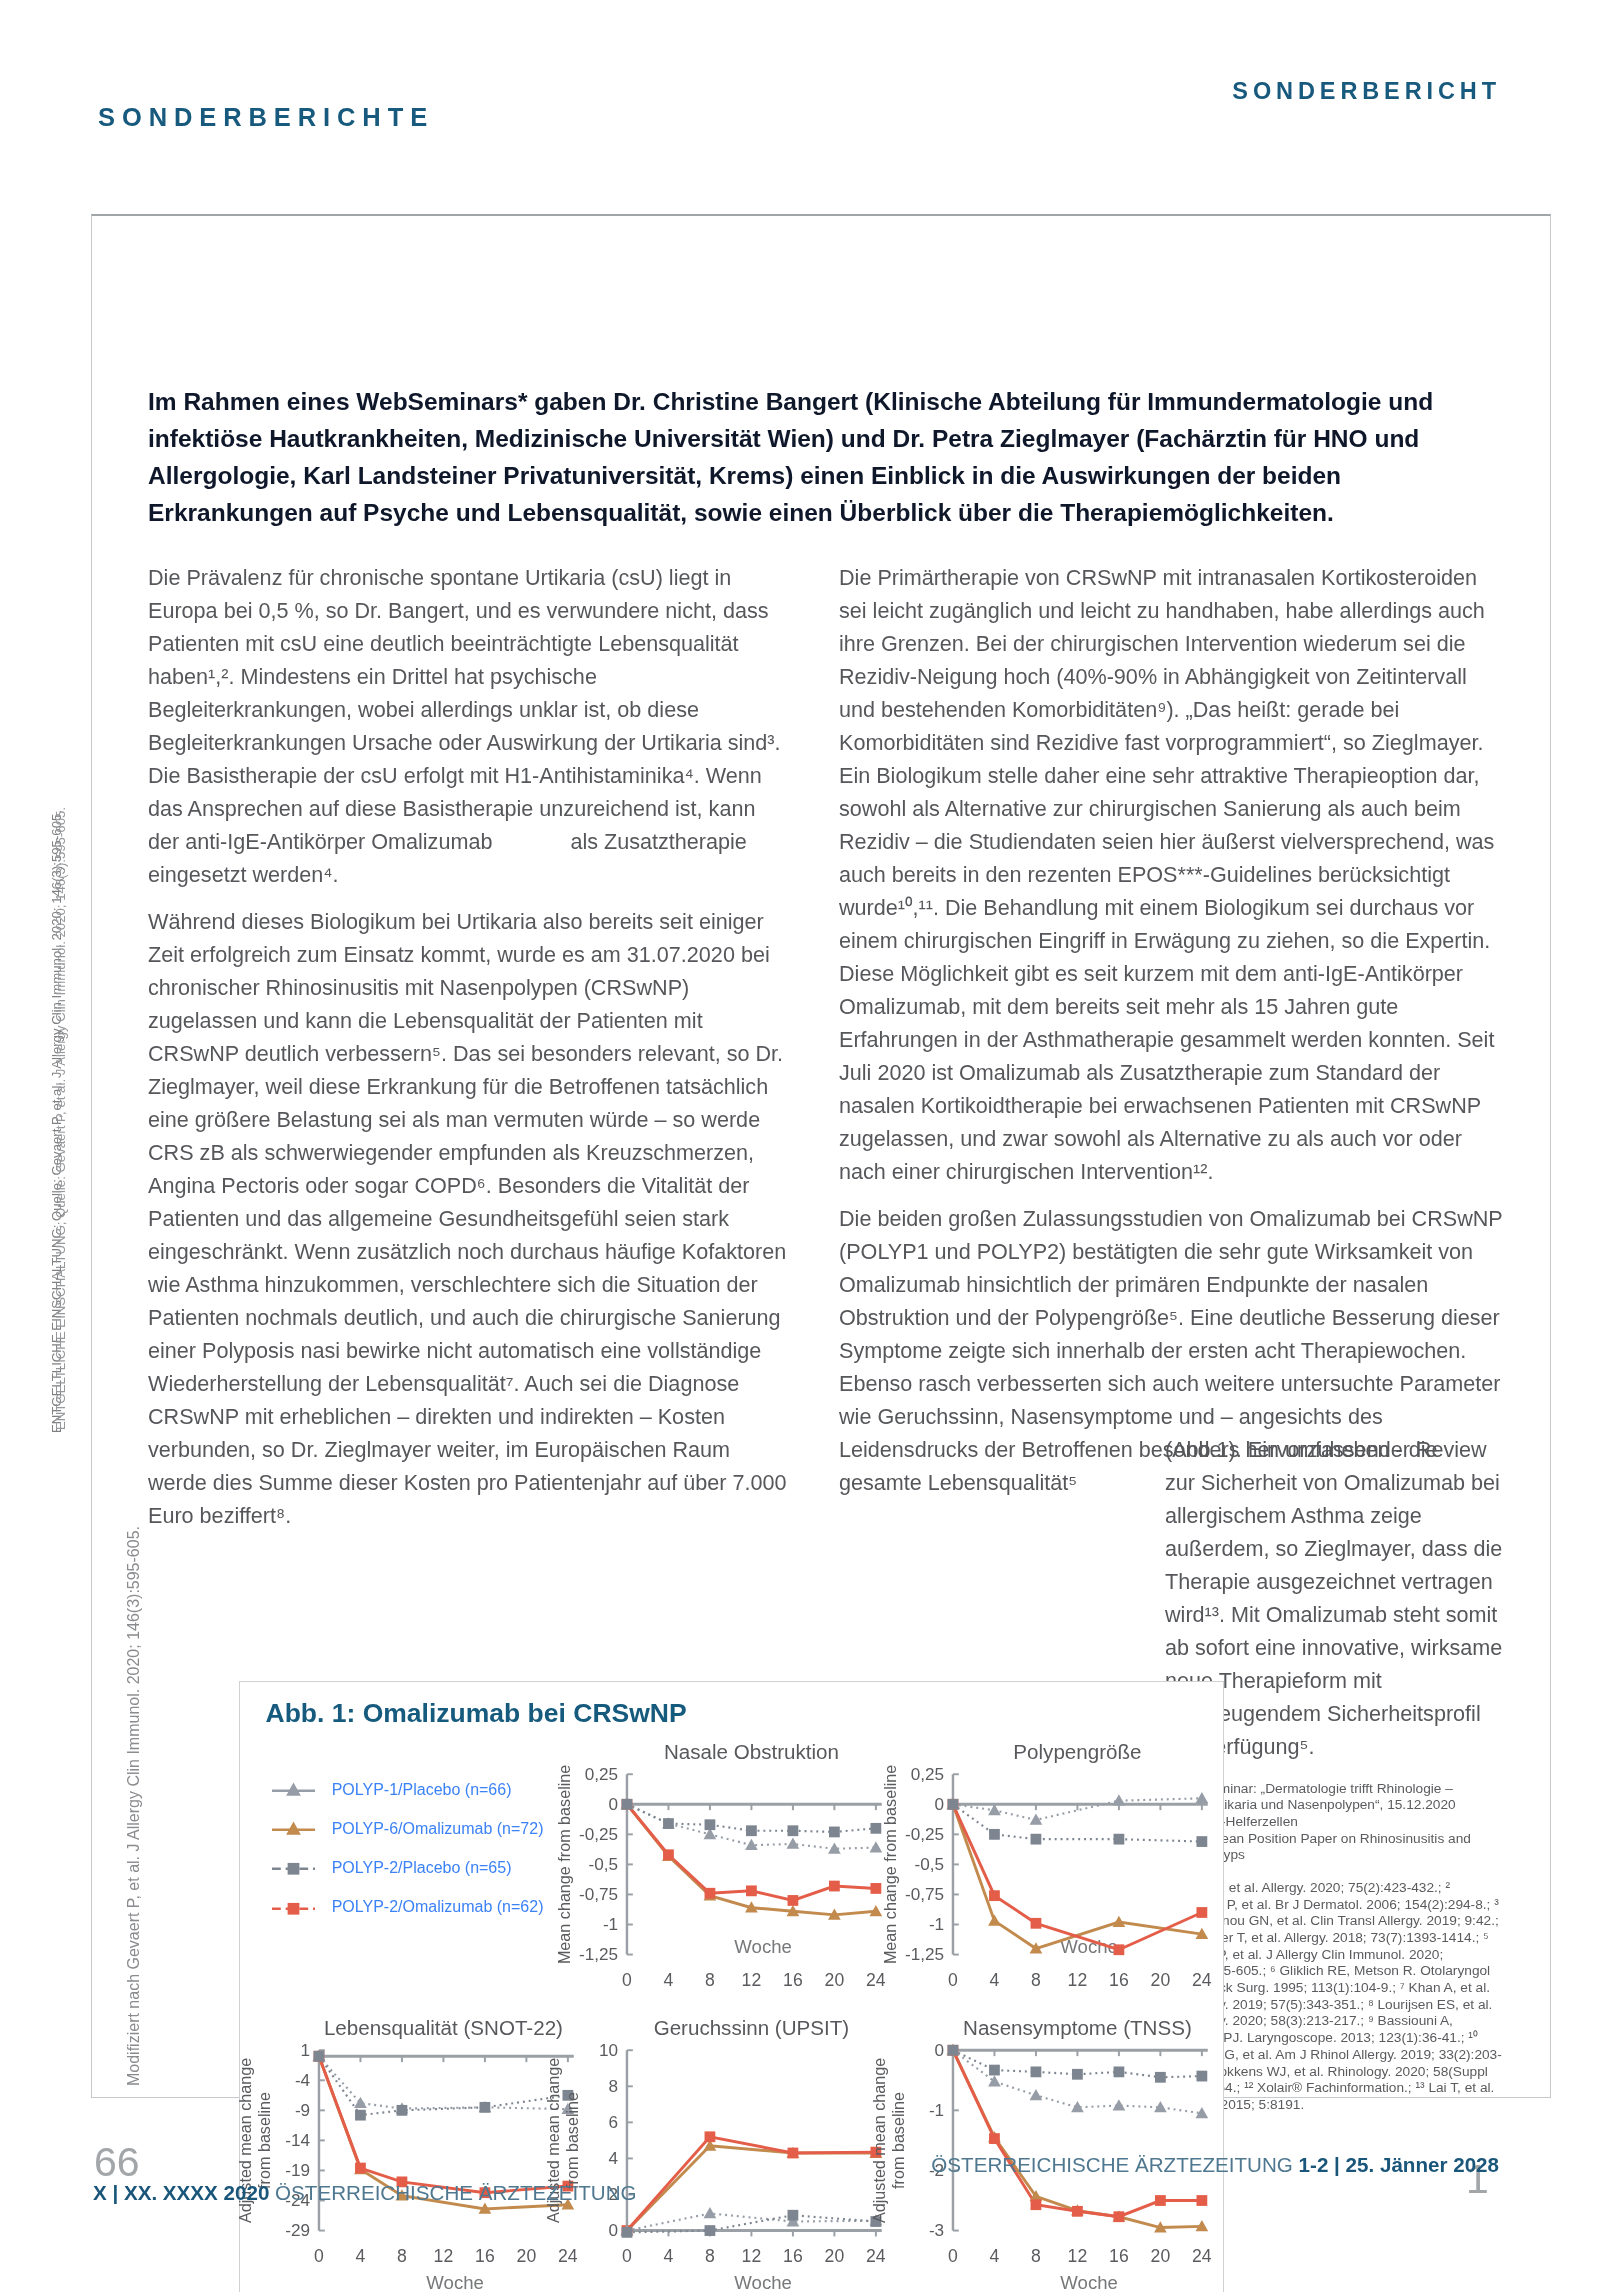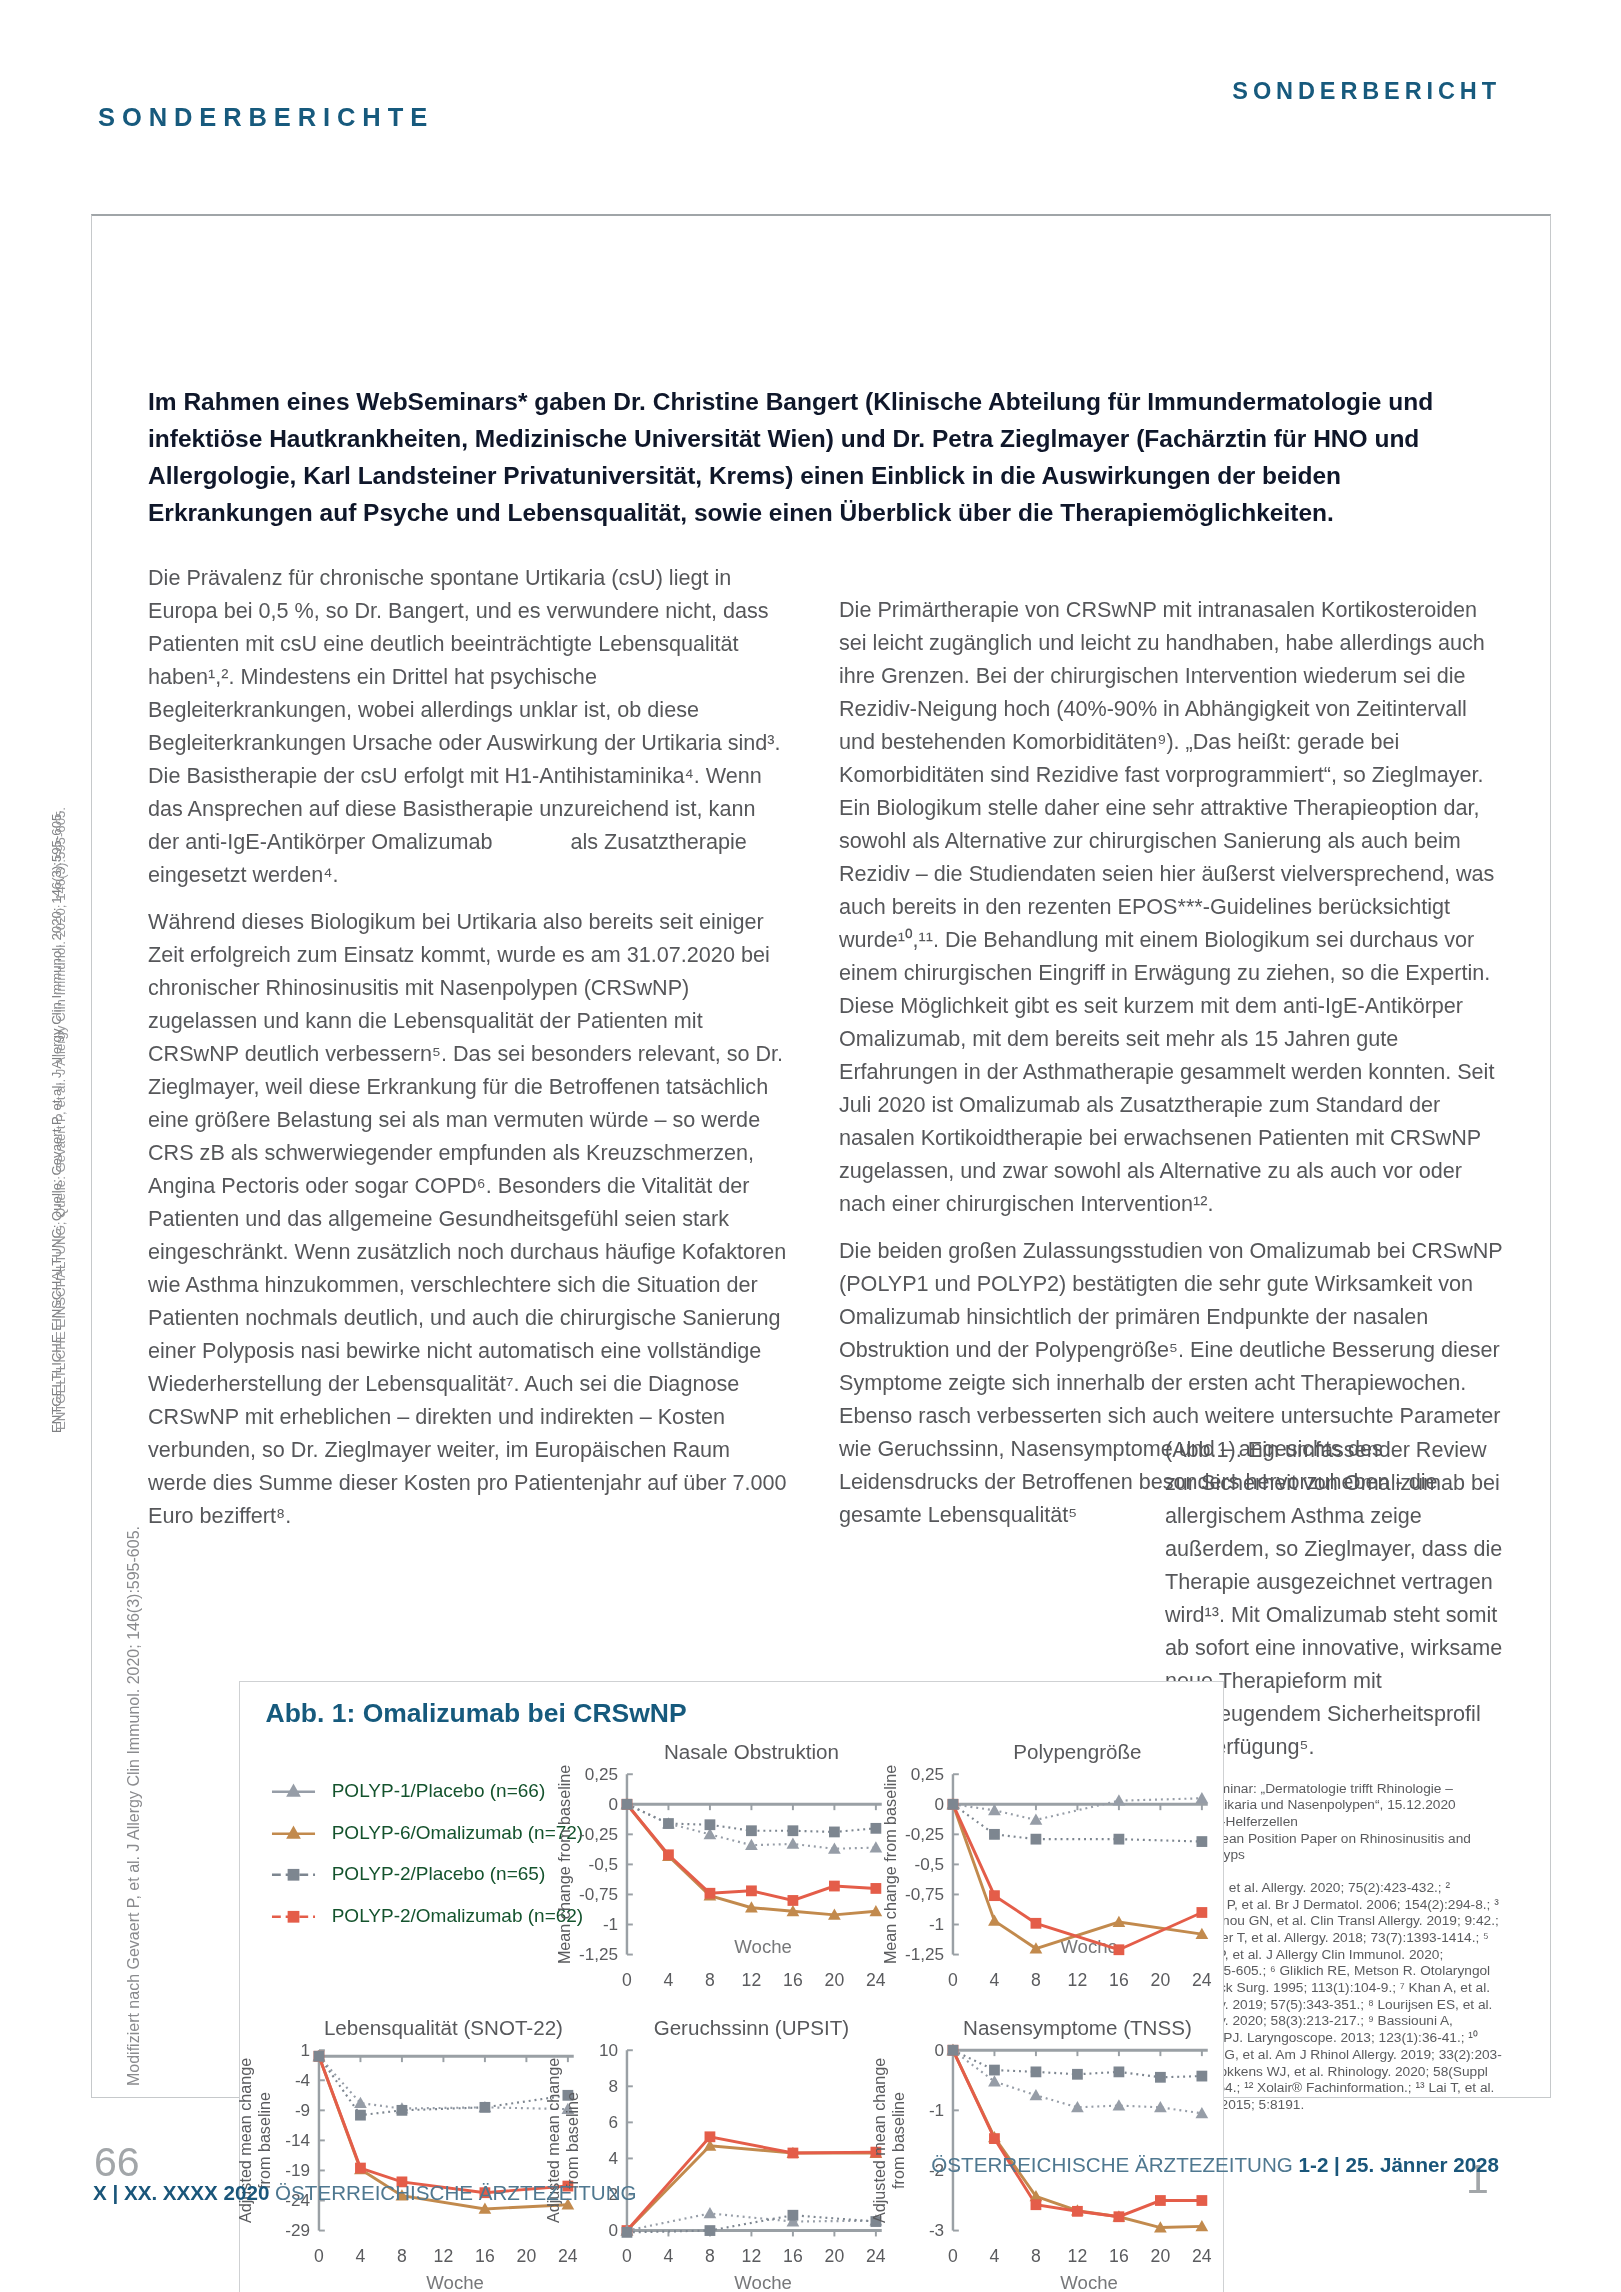--- a/index.html
+++ b/index.html
@@ -8,32 +8,32 @@
   .hdr{position:absolute;font-weight:700;color:#175a7d;letter-spacing:6.9px;font-size:25.5px;}
   .hdr-left{left:98px;top:103px;}
   .hdr-right{right:120px;top:78px;font-size:23.5px;letter-spacing:4.9px;}
   .content-box{position:absolute;left:91px;top:214px;width:1460px;height:1884px;
         border:1px solid #c6c9cb;border-top:2.9px solid #a0a5a8;background:#fff;box-sizing:border-box;}
   .title{position:absolute;left:56px;top:27.4px;font-size:46px;line-height:57px;color:#1f5f7e;font-weight:400;}
   .intro{position:absolute;left:56px;top:167px;width:1362px;margin:0;
         font-size:24.5px;line-height:37px;font-weight:700;color:#0f172a;}
   .col{position:absolute;top:345px;}
   .col-left{left:56px;width:642px;}
-  .col-right{left:747px;width:667px;margin-top:32px;}
+  .col-right{left:747px;width:667px;}
   .col-narrow{position:absolute;left:1073px;top:1217px;width:338px;}
   .body{margin:0;font-size:21.6px;line-height:33px;color:#56575a;text-align:left;}
   .body + .body{margin-top:13.7px;}
   .footnotes{margin-top:17.6px;font-size:13.7px;line-height:16.7px;color:#5a5b5e;white-space:pre-line;}
   .references{margin-top:15.7px;font-size:13.7px;line-height:16.7px;color:#5a5b5e;}
   .figure-box{position:absolute;left:147px;top:1465px;width:985px;height:630px;
         border:1px solid #cfd1d3;background:#fff;box-sizing:border-box;}
   .figure-title{position:absolute;left:25.5px;top:15.7px;font-size:26.5px;font-weight:700;color:#165a7d;}
   .legend{position:absolute;left:31px;top:98px;}
   .lg-row{display:flex;align-items:center;gap:15.7px;margin-bottom:19.6px;
-        font-size:19px;color:#14532d;}
+        font-size:16px;color:#3b82f6;}
   .chart-slot{position:absolute;width:338px;height:294px;}
   .slot-1{left:314px;top:55px;}
   .slot-2{left:640px;top:55px;}
   .slot-3{left:5.9px;top:331px;}
   .slot-4{left:314px;top:331px;}
   .slot-5{left:640px;top:331px;}
   .chart{width:338px;height:294px;overflow:visible;font-family:"Liberation Sans",sans-serif;}
   .vtext{position:absolute;transform:rotate(-90deg);transform-origin:0 0;white-space:nowrap;}
   .fig-caption-v{left:125px;top:2086px;font-size:16px;color:#8a8b8e;}
   .margin-note{left:49px;top:1433px;font-size:13.2px;color:#7f8083;}

